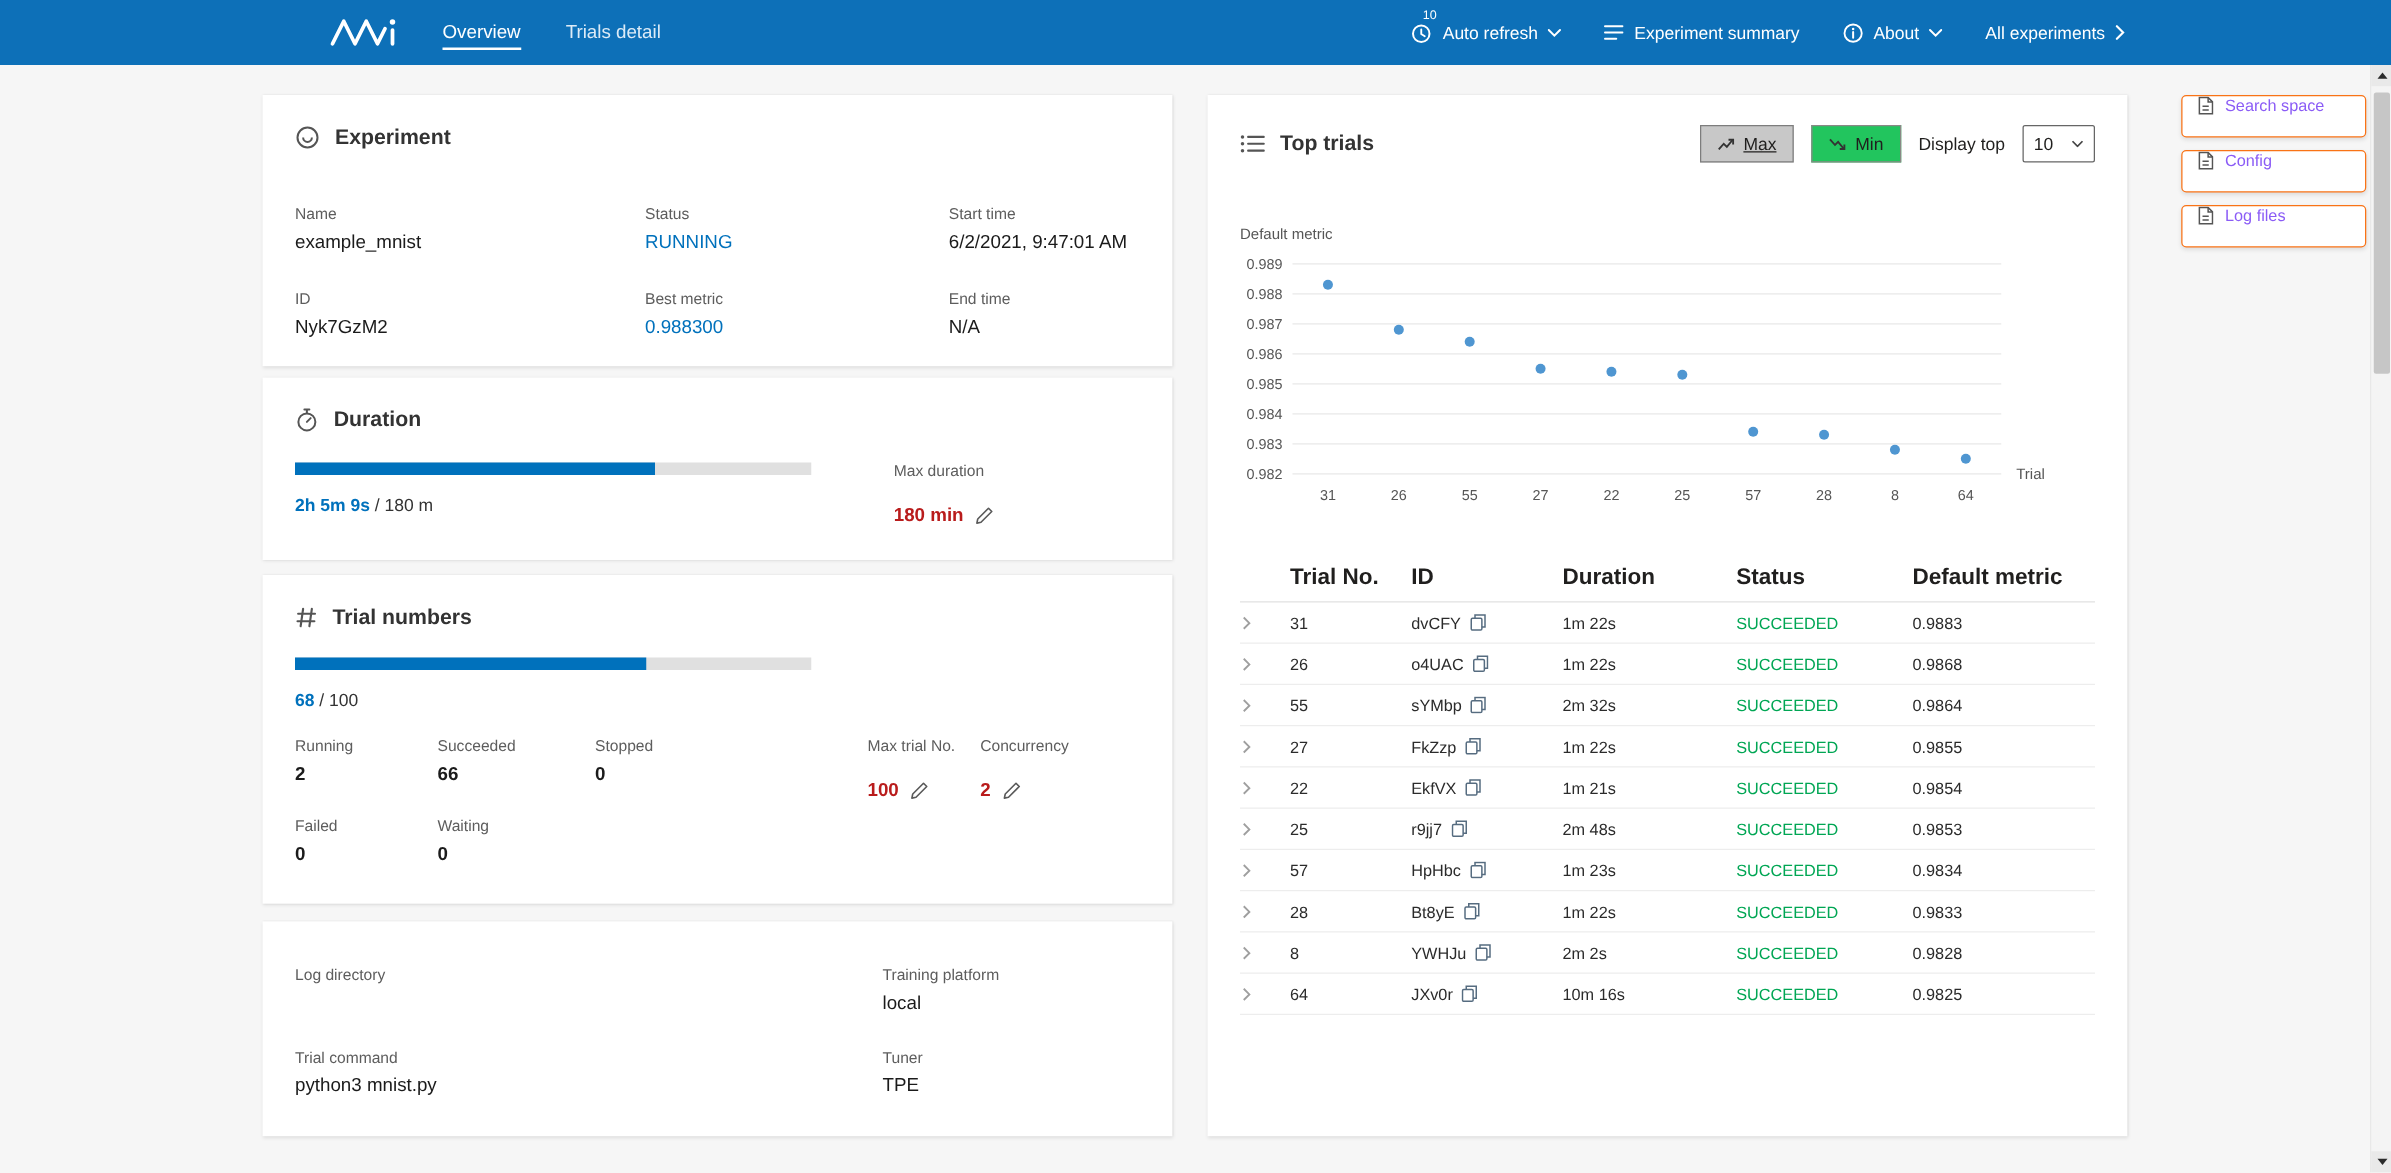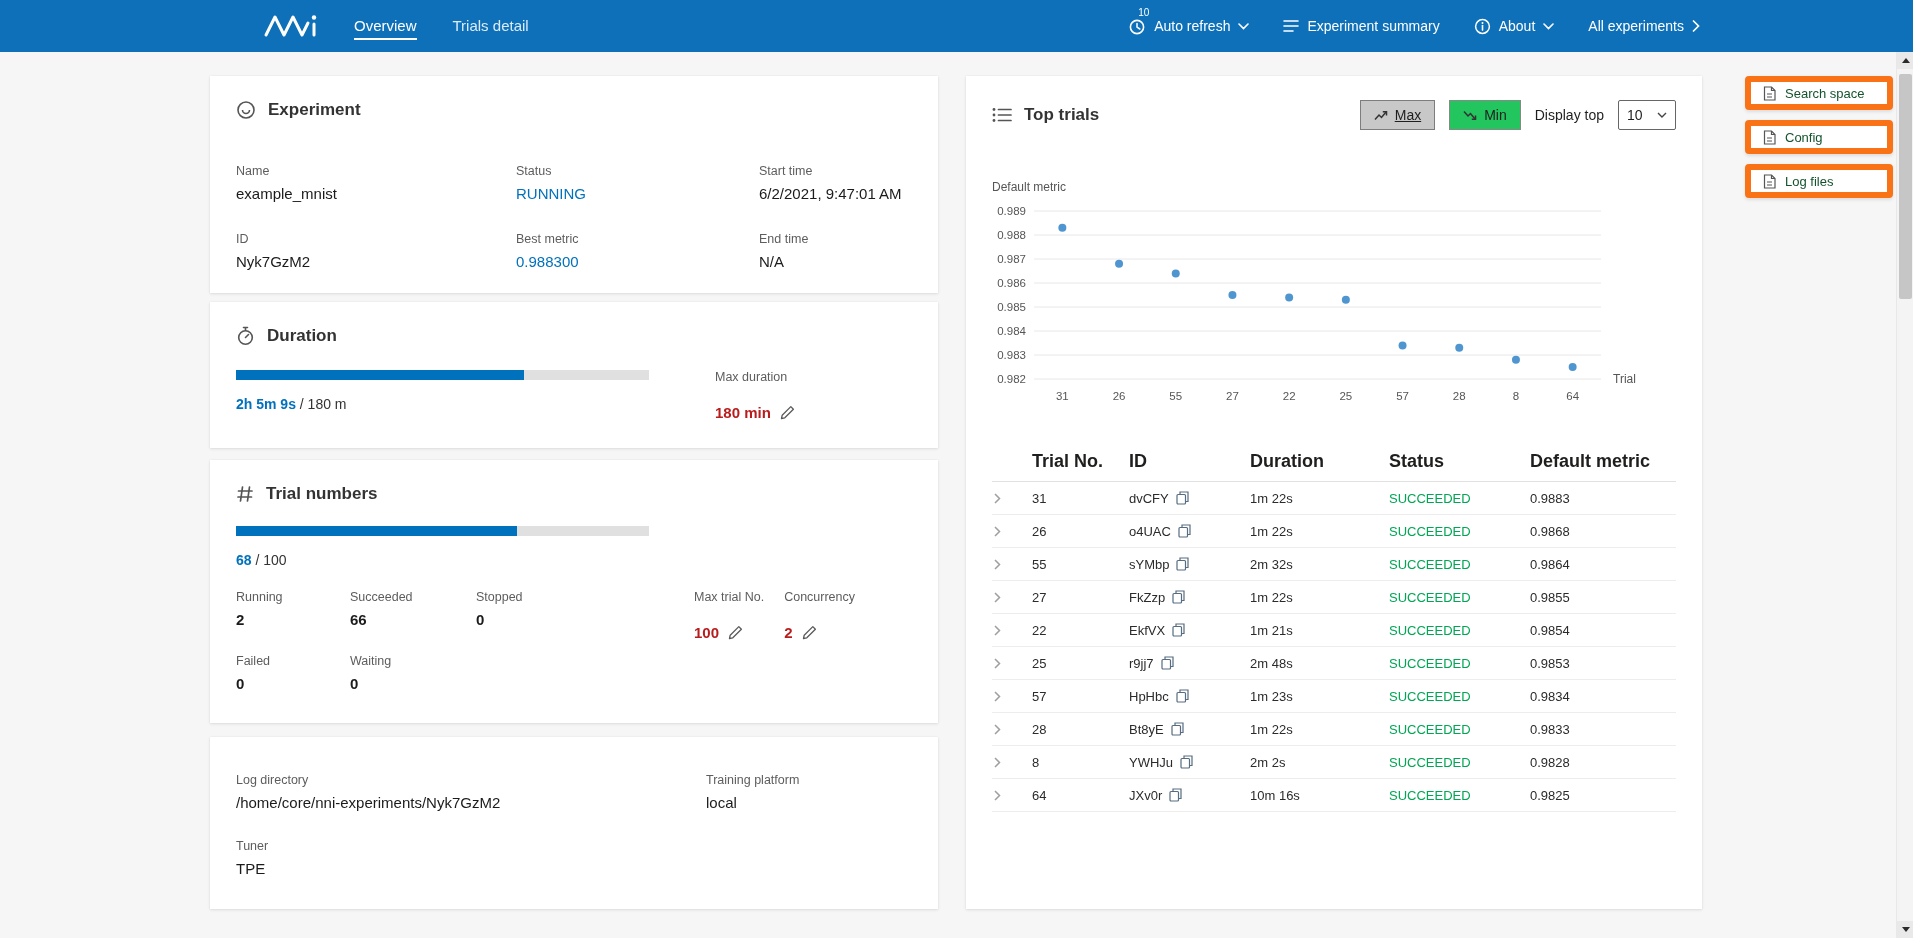--- a/index.html
+++ b/index.html
@@ -70,21 +70,21 @@
   .c-id{width:121px; display:flex; align-items:center; gap:7px;}
   .c-dur{width:139px;}
   .c-status{width:141px;}
   .trow .c-status{ color:#00a654; }
   .c-metric{flex:1;}
   .row-chevron { display:flex; cursor:pointer; padding:2px; }
   .copy { display:flex; cursor:pointer; }
 
   
   .side-panel { position:absolute; right:20px; top:76px; width:148px; display:flex; flex-direction:column; gap:10px; }
-  .side-btn { height:34px; background:#fff; border:6px solid #f97316; border-radius:4px; box-shadow:0 1.6px 3.6px rgba(0,0,0,.1); display:flex; align-items:center; gap:9px; padding:0 12px; font-size:13px; color:#14532d; cursor:pointer; font-family:inherit; }
+  .side-btn { height:34px; background:#fff; border:1px solid #f97316; border-radius:4px; box-shadow:0 1.6px 3.6px rgba(0,0,0,.1); display:flex; align-items:flex-start; gap:9px; padding:0 12px; font-size:13px; color:#8b5cf6; cursor:pointer; font-family:inherit; }
   .side-ic { display:flex; }
 
   
   .scrollbar { position:absolute; top:52px; right:0; bottom:0; width:17px; background:#f4f4f4; border-left:1px solid #e8e8e8; }
   .sb-arrow { position:absolute; left:0; width:17px; height:17px; display:flex; align-items:center; justify-content:center; cursor:pointer; background:#e9e9e9; }
   .sb-up { top:0; } .sb-down { bottom:0; }
   .sb-up::after   { content:""; border-left:4px solid transparent; border-right:4px solid transparent; border-bottom:5px solid #2b2b2b; }
   .sb-down::after { content:""; border-left:4px solid transparent; border-right:4px solid transparent; border-top:5px solid #2b2b2b; }
   .sb-thumb { position:absolute; left:2px; width:13px; top:22px; height:225px; background:#c6c6c6; border-radius:2px; cursor:pointer; }
 </style>
@@ -284,28 +284,31 @@
           </div>
         </div>
       </div>
     </div>
   </section>
 
   <section class="card card-info">
     <div class="info-grid" id="info-fields">
   <div class="field">
     <div class="field-label">Log directory</div>
-    <div class="field-value">/home/core/nni-experiments/Nyk7GzM2</div>
   </div>
 
   <div class="field">
     <div class="field-label">Training platform</div>
     <div class="field-value">local</div>
   </div>
 
+  <div class="field">
+    <div class="field-label">Trial command</div>
+    <div class="field-value">python3 mnist.py</div>
+  </div>
 
   <div class="field">
     <div class="field-label">Tuner</div>
     <div class="field-value">TPE</div>
   </div>
 </div>
   </section>
 
   <section class="card card-top-trials">
     <div class="tt-header">

